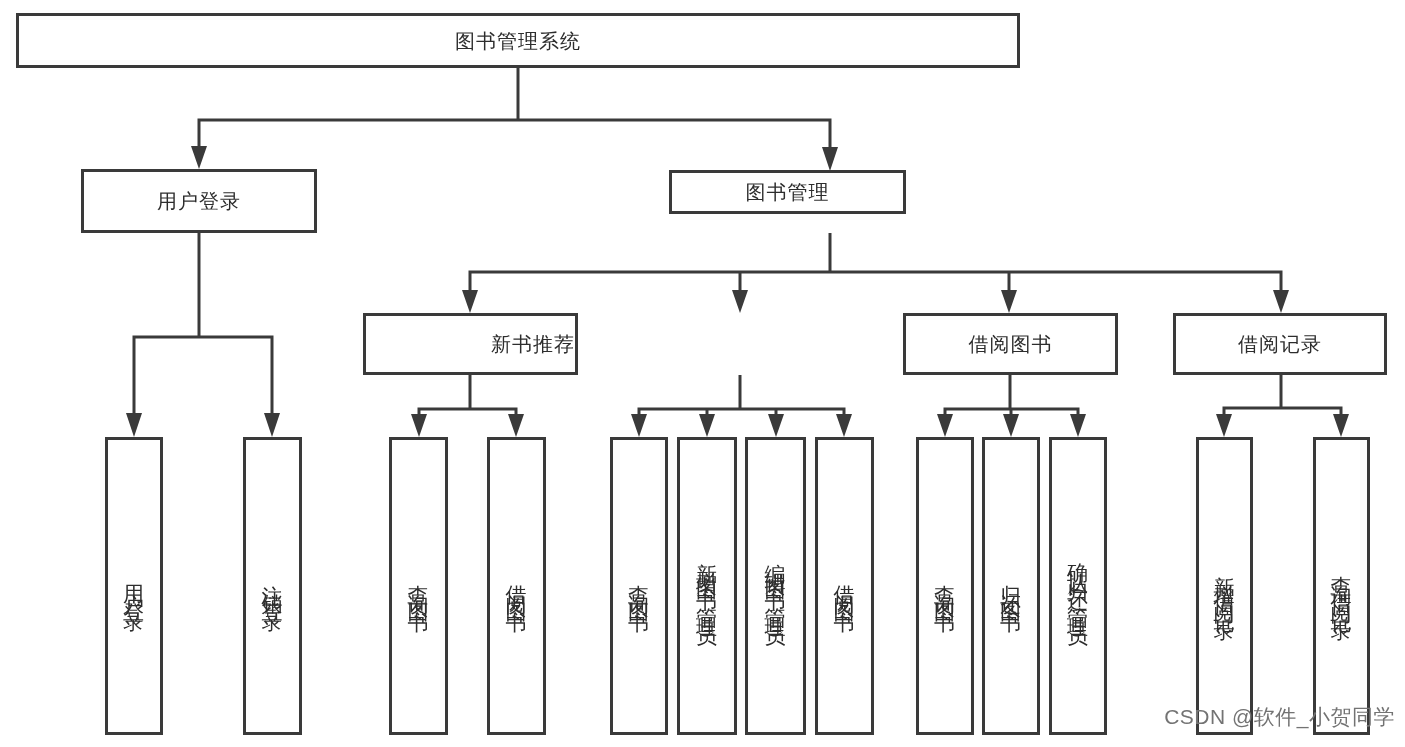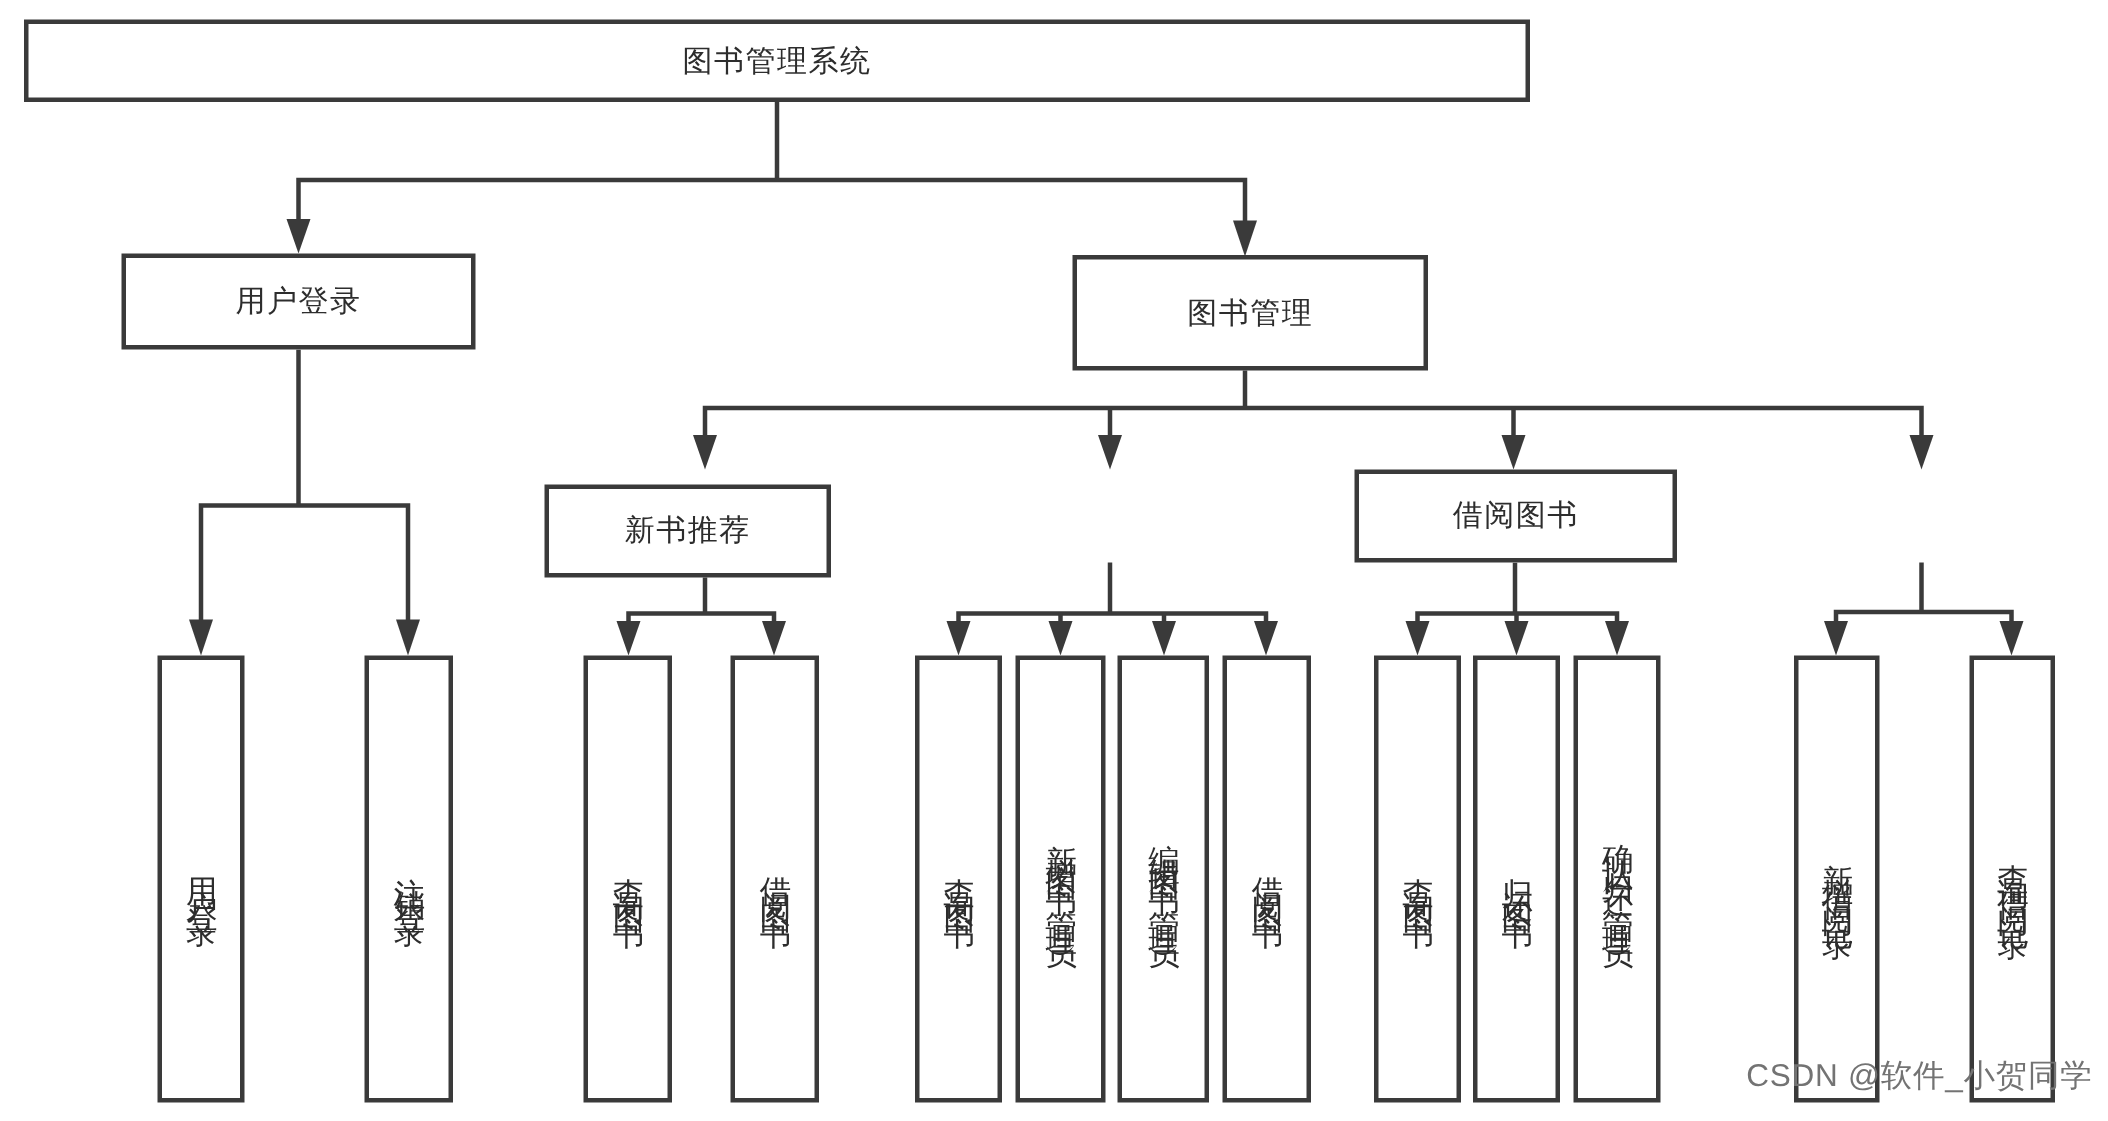--- a/index.html
+++ b/index.html
@@ -129,30 +129,33 @@
     </g>
   </svg>
 
   <div class="node" style="left:16px; top:13px; width:1004px; height:55px;">
     <span class="hlabel">图书管理系统</span>
   </div>
 
   <div class="node" style="left:81px; top:169px; width:236px; height:64px;">
     <span class="hlabel">用户登录</span>
   </div>
-  <div class="node" style="left:715px; top:170px; width:237px; height:77px;">
+  <div class="node" style="left:669px; top:170px; width:237px; height:44px;">
     <span class="hlabel">图书管理</span>
   </div>
 
-  <div class="node" style="left:363px; top:323px; width:191px; height:62px;">
+  <div class="node" style="left:363px; top:313px; width:215px; height:62px;justify-content:flex-end;">
     <span class="hlabel">新书推荐</span>
   </div>
   <div class="node" style="left:903px; top:313px; width:215px; height:62px;">
     <span class="hlabel">借阅图书</span>
   </div>
+  <div class="node" style="left:1173px; top:313px; width:214px; height:62px;">
+    <span class="hlabel">借阅记录</span>
+  </div>
 
   <div class="node" style="left:105px; top:437px; width:58px; height:298px;">
     <span class="vlabel">用户登录</span>
   </div>
   <div class="node" style="left:243px; top:437px; width:59px; height:298px;">
     <span class="vlabel">注销登录</span>
   </div>
 
   <div class="node" style="left:389px; top:437px; width:59px; height:298px;">
     <span class="vlabel">查询图书</span>

